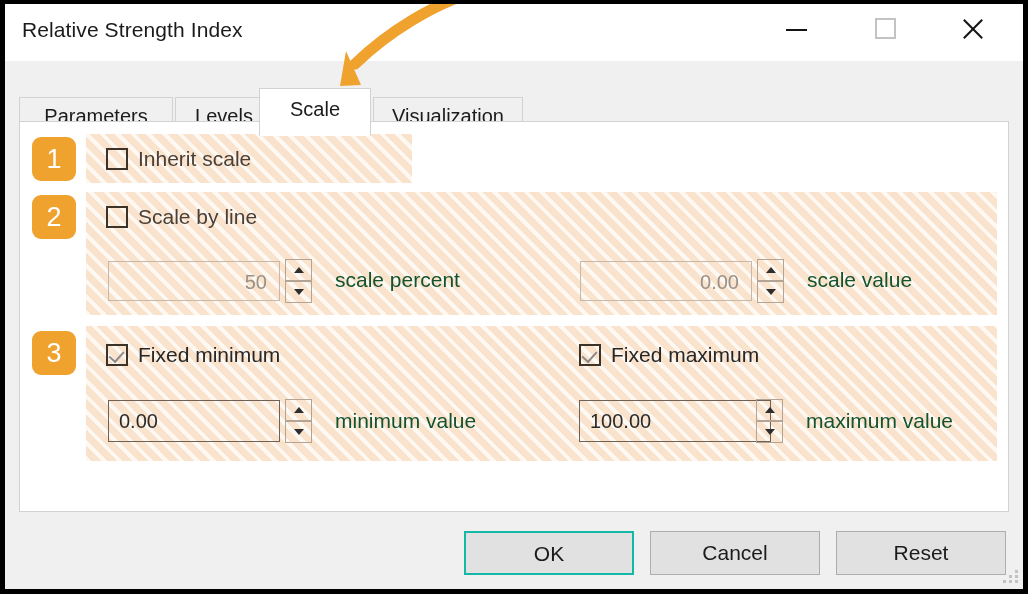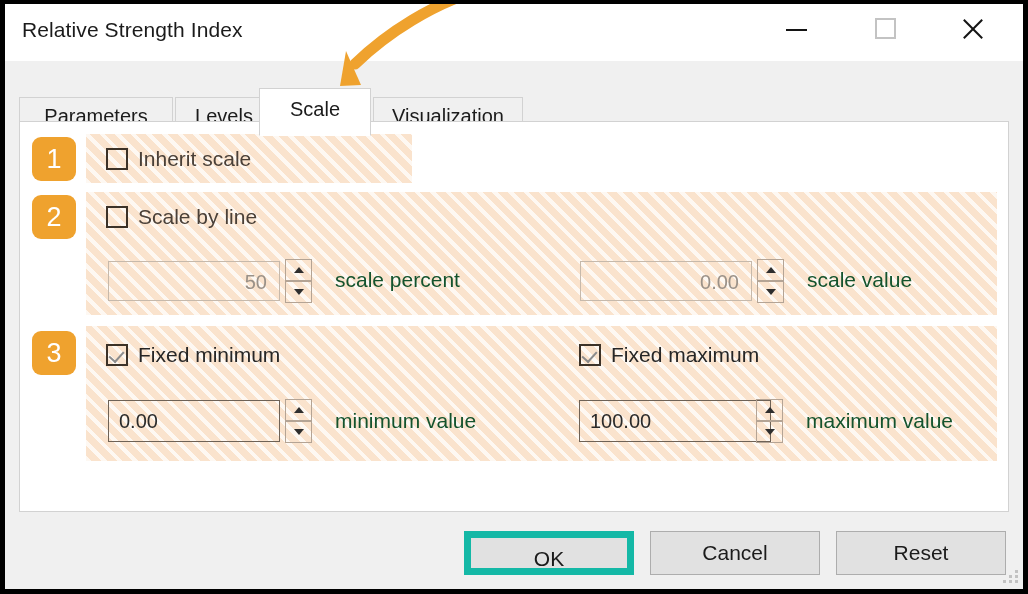--- a/index.html
+++ b/index.html
@@ -279,21 +279,21 @@
     box-sizing: border-box;
     font-size: 21px;
     color: #1b1b1b;
     line-height: 42px;
     text-align: center;
     cursor: default;
     font-family: "Liberation Sans", sans-serif;
     padding: 0;
   }
   .dlgbtn.default {
-    border: 7px solid #14b8a6;
+    border: 2px solid #14b8a6;
   }
   #btn-ok     { left: 459px; top: 470px; width: 170px; }
   #btn-cancel { left: 645px; top: 470px; width: 170px; }
   #btn-reset  { left: 831px; top: 470px; width: 170px; }
 
   
   #grip {
     position: absolute;
     right: 4px;
     bottom: 3px;

